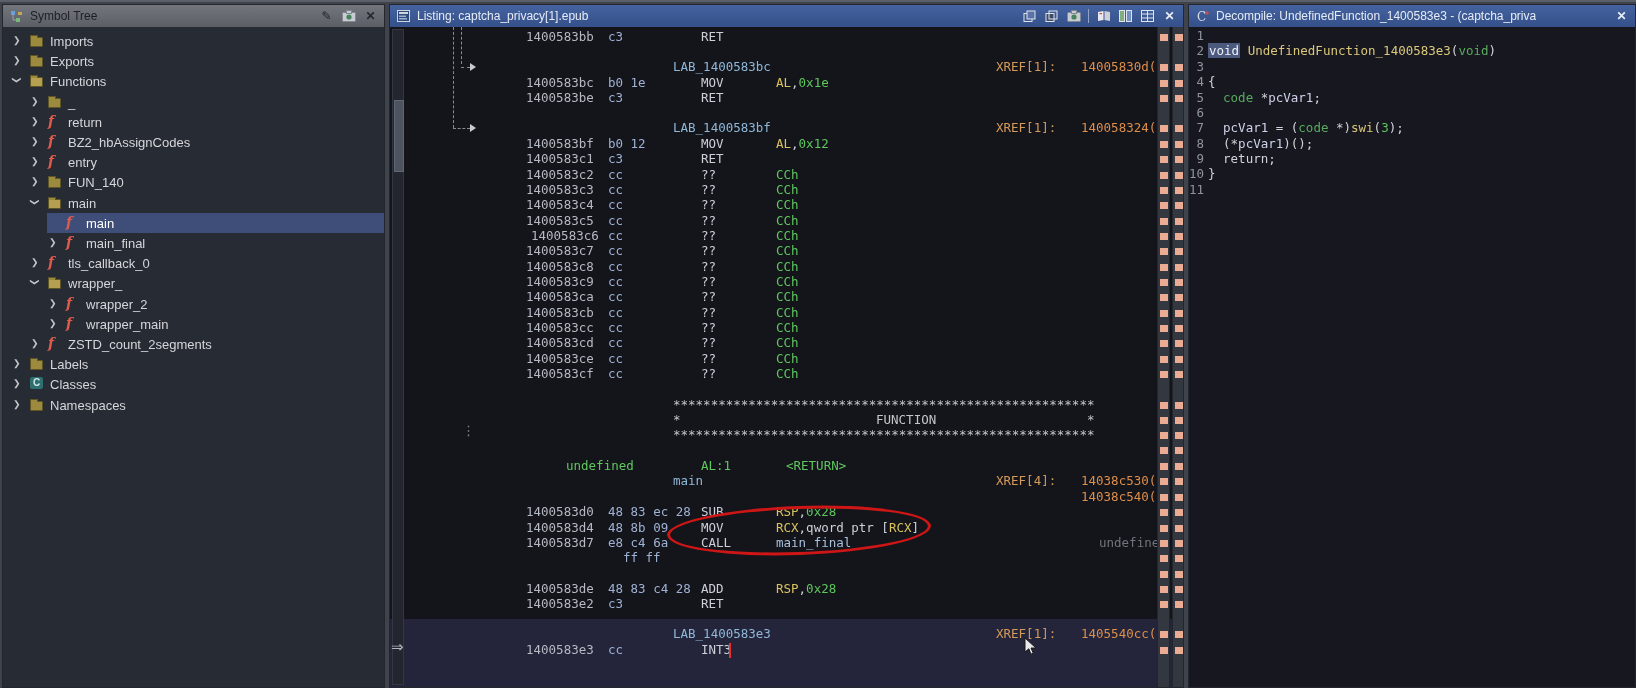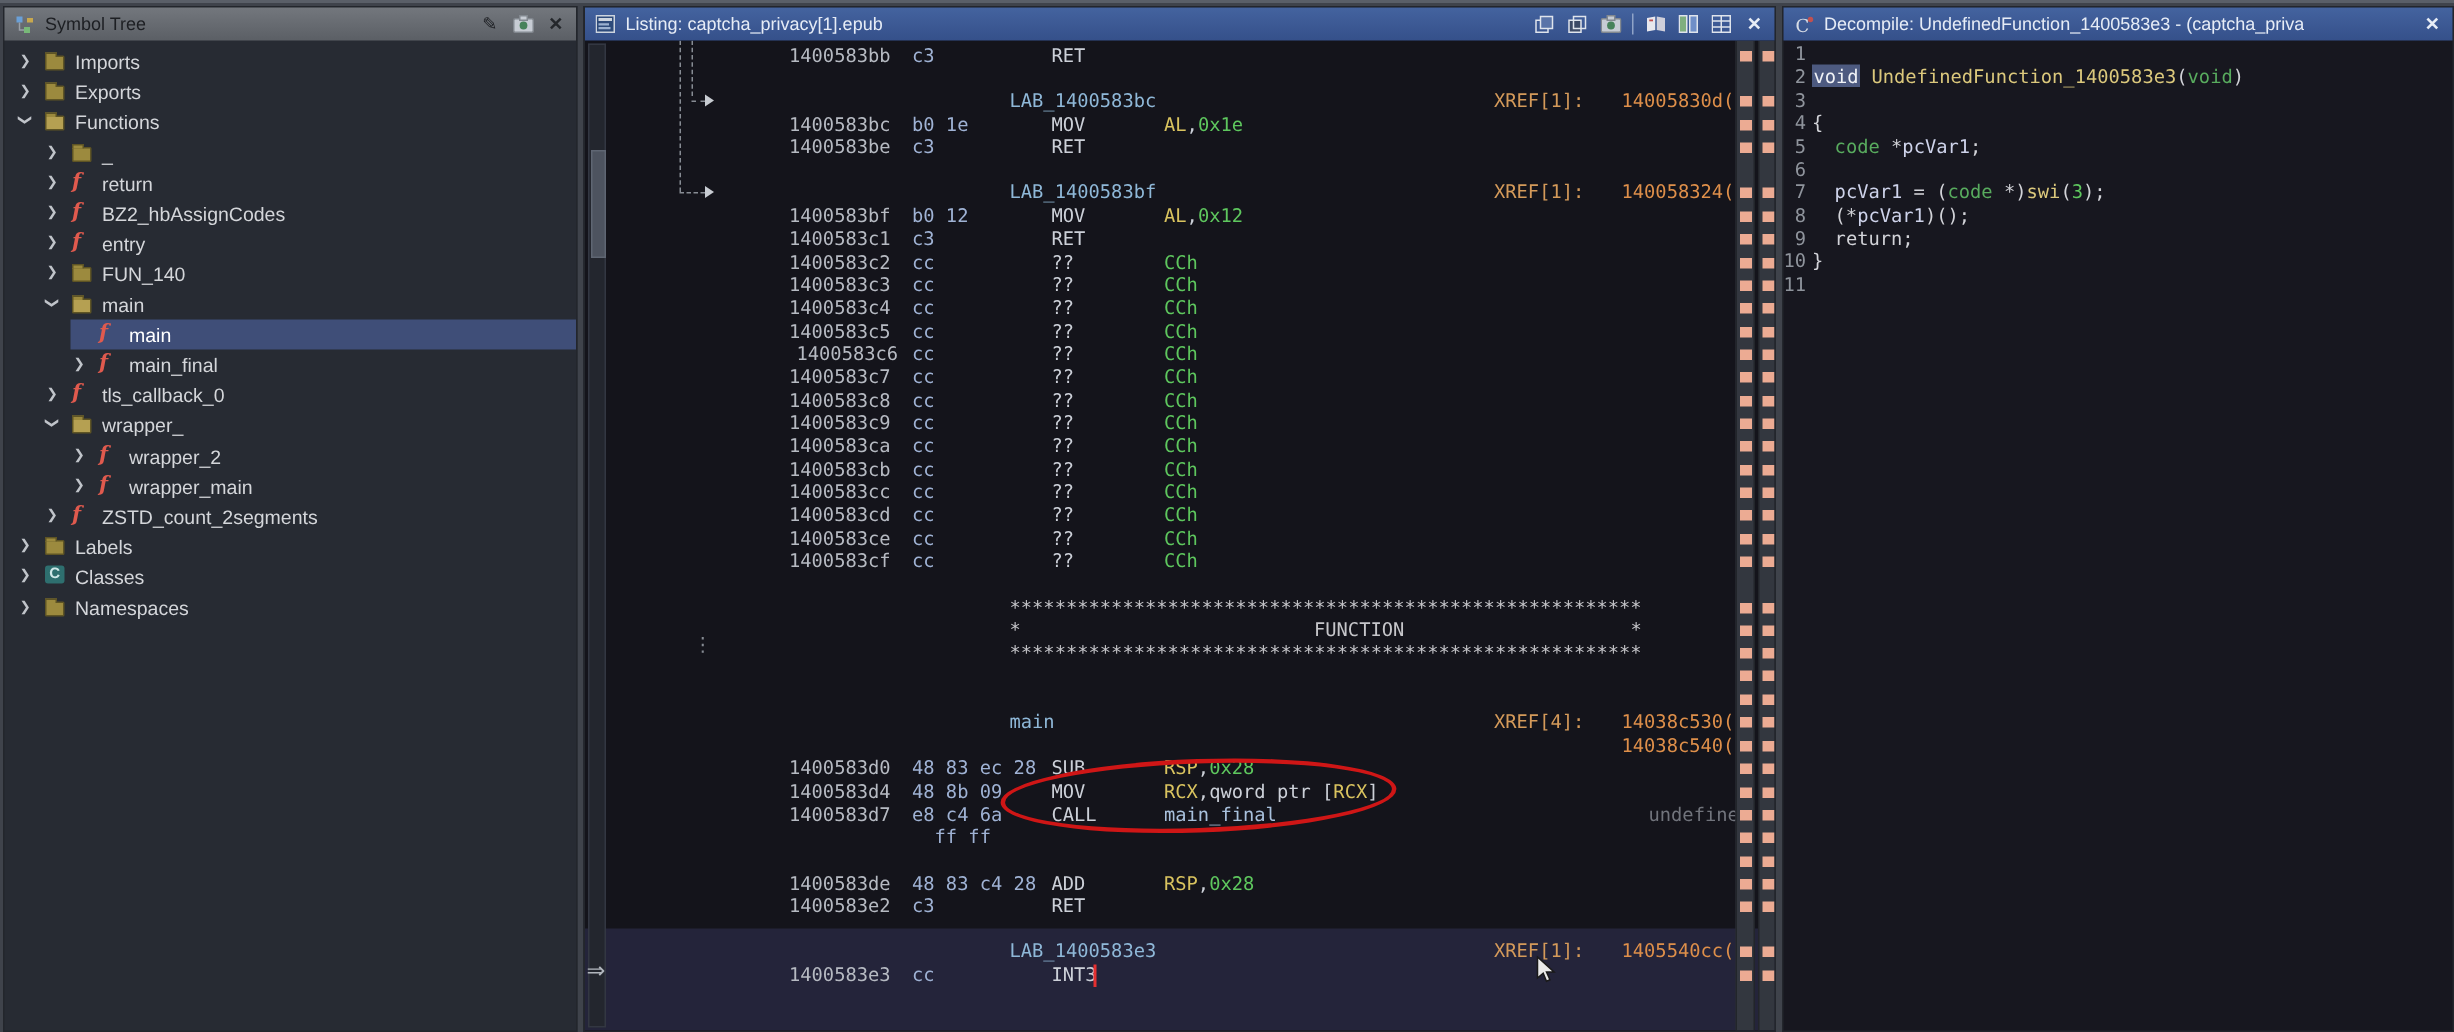--- a/index.html
+++ b/index.html
@@ -409,20 +409,25 @@
             <span class="seg" style="left: 265px;"><span class="tk-c">********************************************************</span></span>
           </div>
           <div class="lrow mono" style="top: 385px;">
             <span class="seg" style="left: 265px;"><span class="tk-c">*</span></span>
             <span class="seg" style="left: 468px;"><span class="tk-c">FUNCTION</span></span>
             <span class="seg" style="left: 679px;"><span class="tk-c">*</span></span>
           </div>
           <div class="lrow mono" style="top: 400px;">
             <span class="seg" style="left: 265px;"><span class="tk-c">********************************************************</span></span>
           </div>
+          <div class="lrow mono" style="top: 431px;">
+            <span class="seg" style="left: 158px;"><span class="tk-g">undefined</span></span>
+            <span class="seg" style="left: 293px;"><span class="tk-g">AL:1</span></span>
+            <span class="seg" style="left: 378px;"><span class="tk-g">&lt;RETURN&gt;</span></span>
+          </div>
           <div class="lrow mono" style="top: 446px;">
             <span class="seg" style="left: 265px;"><span class="tk-l">main</span></span>
             <span class="seg" style="left: 588px;"><span class="tk-x">XREF[4]:</span></span>
             <span class="seg" style="left: 673px;"><span class="tk-xa">14038c530(*,</span></span>
           </div>
           <div class="lrow mono" style="top: 462px;">
             <span class="seg" style="left: 673px;"><span class="tk-xa">14038c540(*</span></span>
           </div>
           <div class="lrow mono" style="top: 477px;">
             <span class="seg" style="left: 118px;"><span class="tk-a">1400583d0</span></span>

